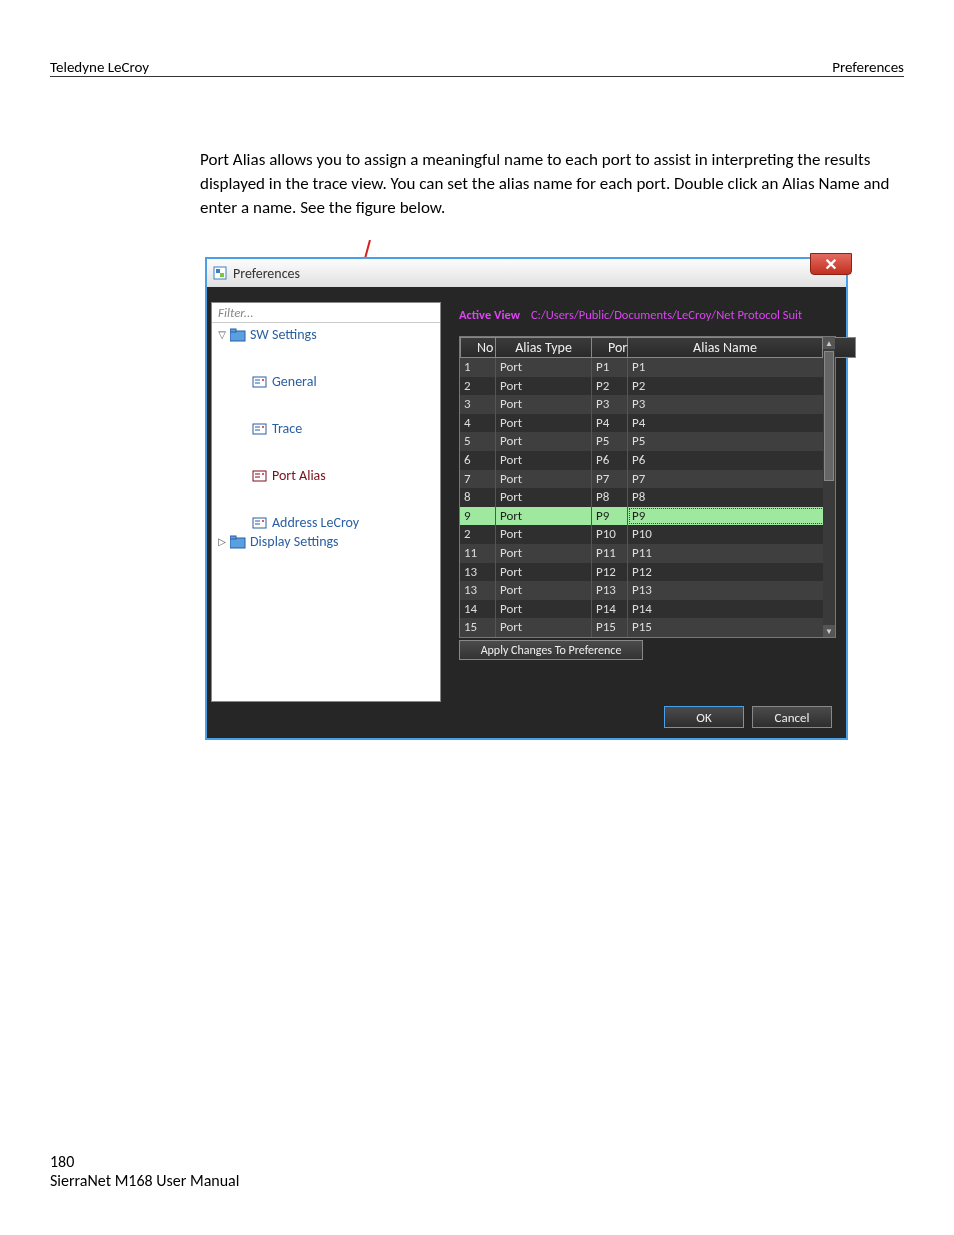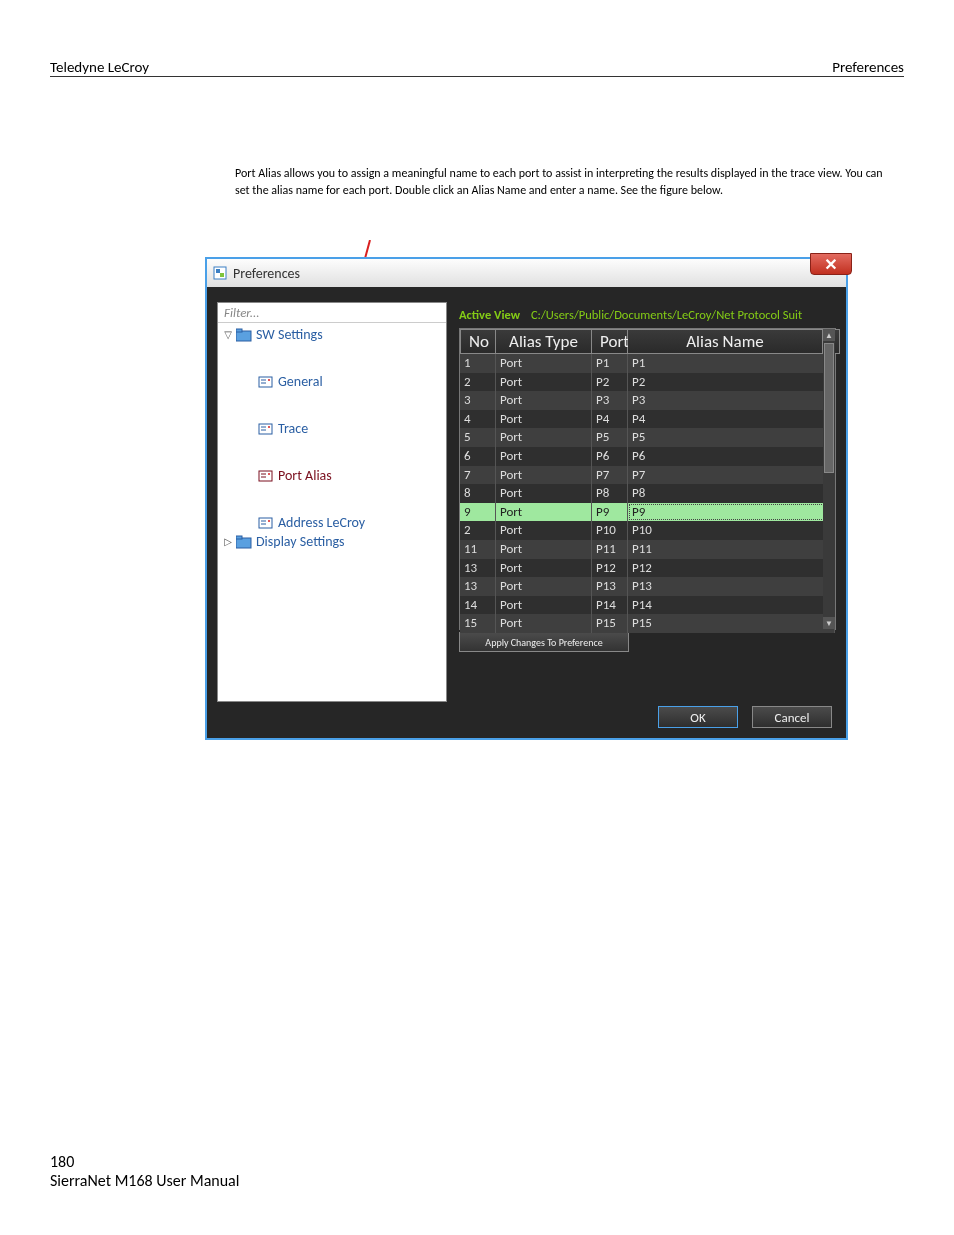--- a/index.html
+++ b/index.html
@@ -13,24 +13,23 @@
   }
   .page-header {
     position: absolute;
     top: 58px; left: 50px; right: 50px;
     display: flex; justify-content: space-between;
     font-size: 15px;
     border-bottom: 1px solid #333;
   }
   .body-text {
     position: absolute;
-    top: 165px; left: 200px; right: 60px;
-    font-size: 12px;
+    top: 148px; left: 200px; right: 60px;
+    font-size: 17px;
     line-height: 1.4;
-    margin-left: 35px;
   }
   .page-footer {
     position: absolute;
     bottom: 45px; left: 50px; right: 50px;
     display: flex; justify-content: center;
     font-size: 16px;
     flex-direction: column;
   }
   
   .dlg {
@@ -60,21 +59,21 @@
     border-radius: 0 0 4px 4px;
     color: #fff; font-weight: bold;
     display: flex; align-items: center; justify-content: center;
     font-size: 16px;
   }
   .dlg-body {
     position: absolute; top: 28px; left: 0; right: 0; bottom: 0;
     background: #262626;
   }
   .left-pane {
-    position: absolute; top: 15px; left: 10px;
+    position: absolute; top: 15px; left: 4px;
     width: 230px; height: 400px;
     background: #fff;
     border: 1px solid #888;
     font-size: 14px;
   }
   .filter-row {
     border-bottom: 1px solid #ccc;
     color: #888; font-style: italic;
     padding: 2px 6px; font-size: 13px;
   }
@@ -89,39 +88,39 @@
   .tw { width: 12px; display: inline-block; text-align: center; font-size: 10px; color: #555; }
   .folder-icon, .leaf-icon {
     width: 16px; height: 14px; margin: 0 4px 0 2px; display:inline-block; flex-shrink:0;
   }
   .indent2 { padding-left: 36px; margin-top: 28px; }
   .right-pane {
     position: absolute; top: 20px; left: 252px; right: 10px; bottom: 50px;
     color: #eee;
   }
   .active-view {
-    font-size: 12.5px; color: #84cc16;
-    margin-bottom: 6px;
+    font-size: 12.5px; color: #d946ef;
+    margin-bottom: 14px;
     white-space: nowrap; overflow: hidden;
   }
   .active-view b { font-weight: 600; margin-right: 8px; }
   .grid {
     border: 1px solid #777;
     position: relative;
     height: 302px;
   }
   .ghead {
     display: grid;
     grid-template-columns: 36px 96px 36px 1fr 12px;
     background: #2d2d2d;
   }
   .ghead div {
     border: 1px solid #888; border-left: none;
-    text-align: center; font-size: 17px;
-    padding: 1px 8px; color: #eee;
+    text-align: center; font-size: 14px;
+    padding: 1px 16px; color: #eee;
     background: linear-gradient(#3a3a3a,#2a2a2a);
   }
   .ghead div:first-child { border-left: 1px solid #888; }
   .gbody { height: 280px; overflow: hidden; position: relative; }
   .grow {
     display: grid;
     grid-template-columns: 36px 96px 36px 1fr;
     font-size: 13px;
   }
   .grow > div {
@@ -144,29 +143,29 @@
     background: #3a3a3a;
   }
   .vscroll .up,.vscroll .dn{
     height:12px;background:#555;display:flex;align-items:center;justify-content:center;
     font-size:8px;color:#ccc;
   }
   .vscroll .dn{position:absolute;bottom:0;left:0;right:0;}
   .vscroll .thumb{position:absolute;top:14px;left:1px;right:1px;height:130px;background:#666;border:1px solid #888;}
   .apply-btn {
     margin-top: 2px;
-    width: 170px; height: 20px;
+    width: 184px; height: 20px;
     background: linear-gradient(#4b4b4b,#333);
     border: 1px solid #888; color: #eee;
-    font-size: 10px;
+    font-size: 12px;
     display:flex;align-items:center;justify-content:center;text-align:right;
   }
   .dlg-footer {
     position: absolute; bottom: 10px; right: 14px;
-    display: flex; gap: 14px; align-items: center;
+    display: flex; gap: 8px; align-items: center;
   }
   .dlg-footer .btn {
     width: 80px; height: 22px;
     background: linear-gradient(#4b4b4b,#2e2e2e);
     border: 1px solid #888; color: #eee;
     display:flex;align-items:center;justify-content:center;
     font-size: 13px;
   }
   .dlg-footer .btn.primary { border-color: #4aa0e8; }
   

